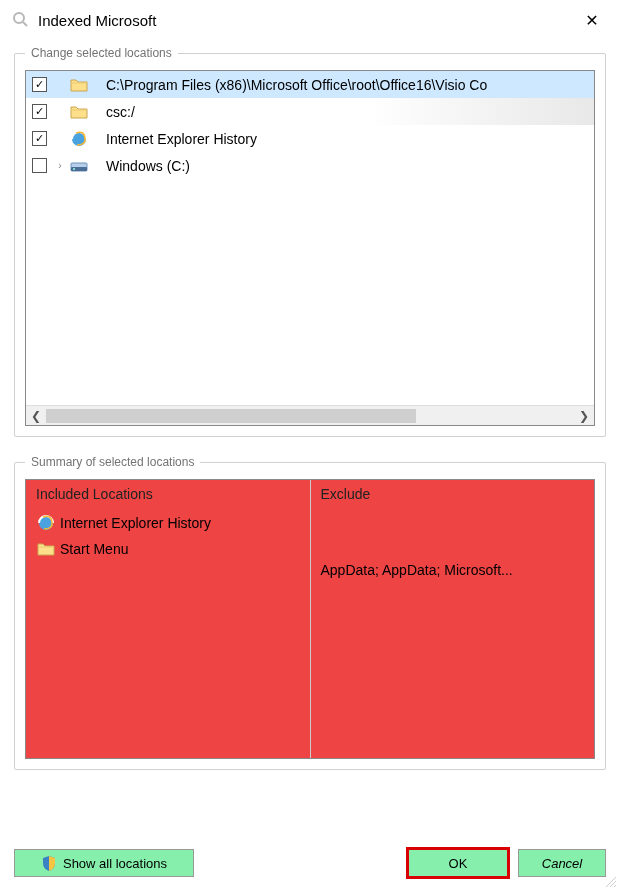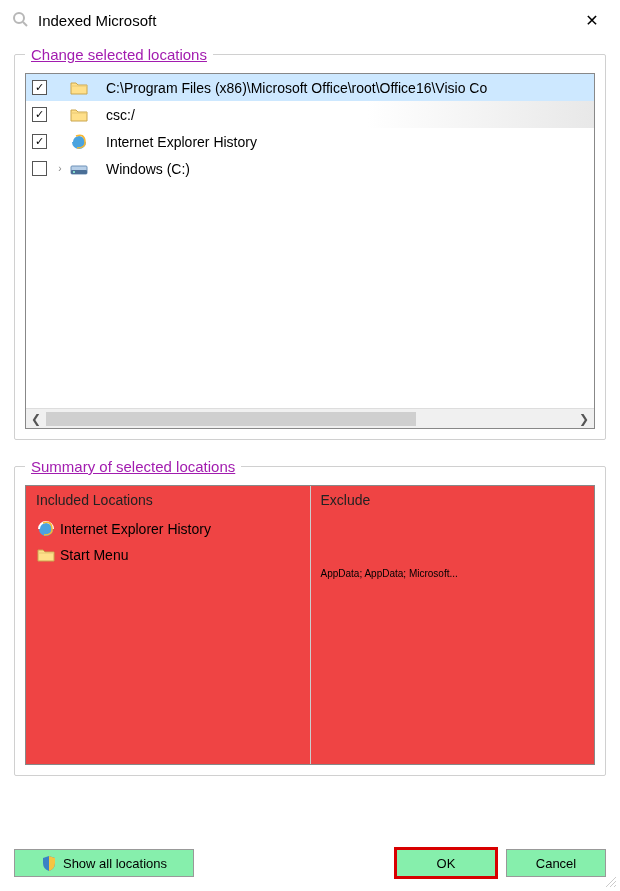--- a/index.html
+++ b/index.html
@@ -25,24 +25,23 @@
     .content { padding: 6px 14px 0 14px; }
 
     fieldset {
       border: 1px solid #d0d0d0;
       border-radius: 2px;
       padding: 10px;
       margin-bottom: 18px;
       position: relative;
     }
     legend {
-      font-size: 15px;
+      font-size: 12px;
       padding: 0 6px;
-      color: #a21caf;
-      text-decoration: underline;
+      color: #737373;
     }
 
     
     .tree-box {
       border: 1px solid #888;
       height: 356px;
       display: flex;
       flex-direction: column;
       background:#fff;
     }
@@ -113,21 +112,21 @@
     .summary-col { flex:1; padding:6px 10px; }
     .summary-col.left { border-right:1px solid #ccc; }
     .summary-header { font-size:14px; margin-bottom:8px; color:#222; }
     .summary-item {
       display:flex;
       align-items:center;
       height:26px;
       font-size:14px;
     }
     .summary-item .icon { width:20px; height:18px; display:inline-flex; align-items:center; justify-content:center; margin-right:4px; }
-    .exclude-row { height:26px; font-size:10px; }
+    .exclude-row { height:26px; font-size:14px; }
 
     
     .button-row {
       position:absolute;
       bottom:14px;
       left:14px;
       right:14px;
       display:flex;
       align-items:center;
     }
@@ -137,21 +136,21 @@
       background:#86efac;
       font-size:13px;
       display:inline-flex;
       align-items:center;
       justify-content:center;
       padding:0 14px;
     }
     .btn-show { width:180px; justify-content:center; }
     .btn-show .shield-icon { margin-right:6px; }
     .btn-ok { width:100px; }
-    .btn-cancel { width:100px; margin-left:10px; }
+    .btn-cancel { width:88px; margin-left:10px;font-style:italic; }
     .ok-highlight { position:relative; outline:3px solid #d80000; outline-offset:-1px; }
 
     .resize-grip {
       position:absolute;
       right:4px; bottom:4px;
       width:12px; height:12px;
       opacity:0.5;
     }
 
     

